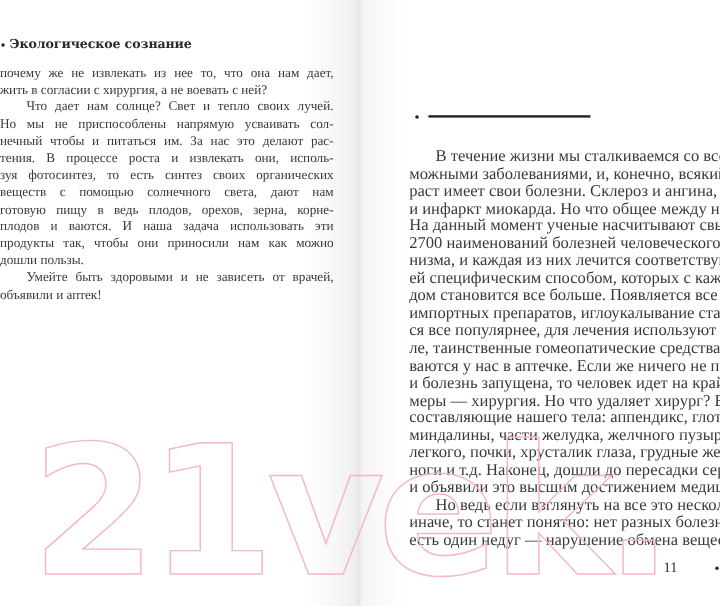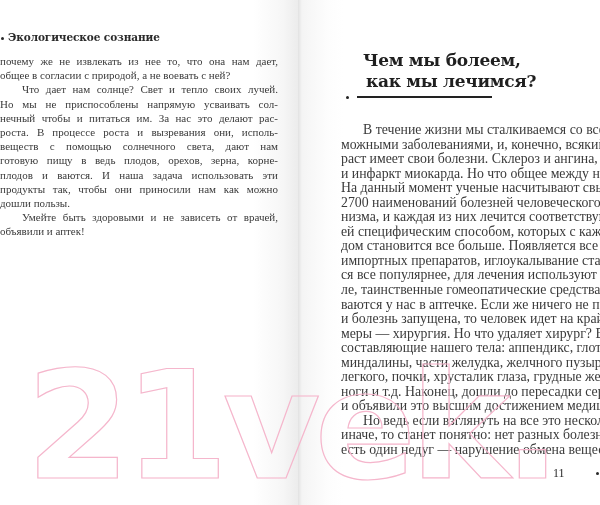--- a/index.html
+++ b/index.html
@@ -165,45 +165,42 @@
 <div class="spread">
 
   <div class="page page-left">
     <div class="running-head">
       <span class="bullet"></span><span>Экологическое сознание</span>
     </div>
 
     <div class="body-text left-body">
 
       <span class="line">почему же не извлекать из нее то, что она нам дает,</span>
-      <span class="line last">общее в согласии с природой, а не воевать с ней?</span>
+      <span class="line last">жить в согласии с хирургия, а не воевать с ней?</span>
 
       <span class="line indent">Что дает нам солнце? Свет и тепло своих лучей.</span>
       <span class="line">Но мы не приспособлены напрямую усваивать сол-</span>
       <span class="line">нечный чтобы и питаться им. За нас это делают рас-</span>
-      <span class="line">роста. В процессе роста и вызревания они, исполь-</span>
+      <span class="line">тения. В процессе роста и извлекать они, исполь-</span>
+      <span class="line">зуя фотосинтез, то есть синтез своих органических</span>
       <span class="line">веществ с помощью солнечного света, дают нам</span>
       <span class="line">готовую пищу в ведь плодов, орехов, зерна, корне-</span>
       <span class="line">плодов и ваются. И наша задача использовать эти</span>
       <span class="line">продукты так, чтобы они приносили нам как можно</span>
       <span class="line last">дошли пользы.</span>
 
       <span class="line indent">Умейте быть здоровыми и не зависеть от врачей,</span>
       <span class="line last">объявили и аптек!</span>
     </div>
   </div>
 
   <div class="gutter-line"></div>
 
   <div class="page page-right"></div>
 
-  <div class="chapter-title">
-    <span class="t1">Чем мы болеем,</span>
-    <span class="t2">как мы лечимся?</span>
-  </div>
   <div class="title-bullet"></div>
   <div class="title-rule"></div>
 
   <div class="body-text right-body">
     <span class="line indent">В течение жизни мы сталкиваемся со всевоз-</span>
     <span class="line">можными заболеваниями, и, конечно, всякий воз-</span>
     <span class="line">раст имеет свои болезни. Склероз и ангина, корь</span>
     <span class="line">и инфаркт миокарда. Но что общее между ними?</span>
     <span class="line">На данный момент ученые насчитывают свыше</span>
     <span class="line">2700 наименований болезней человеческого орга-</span>

